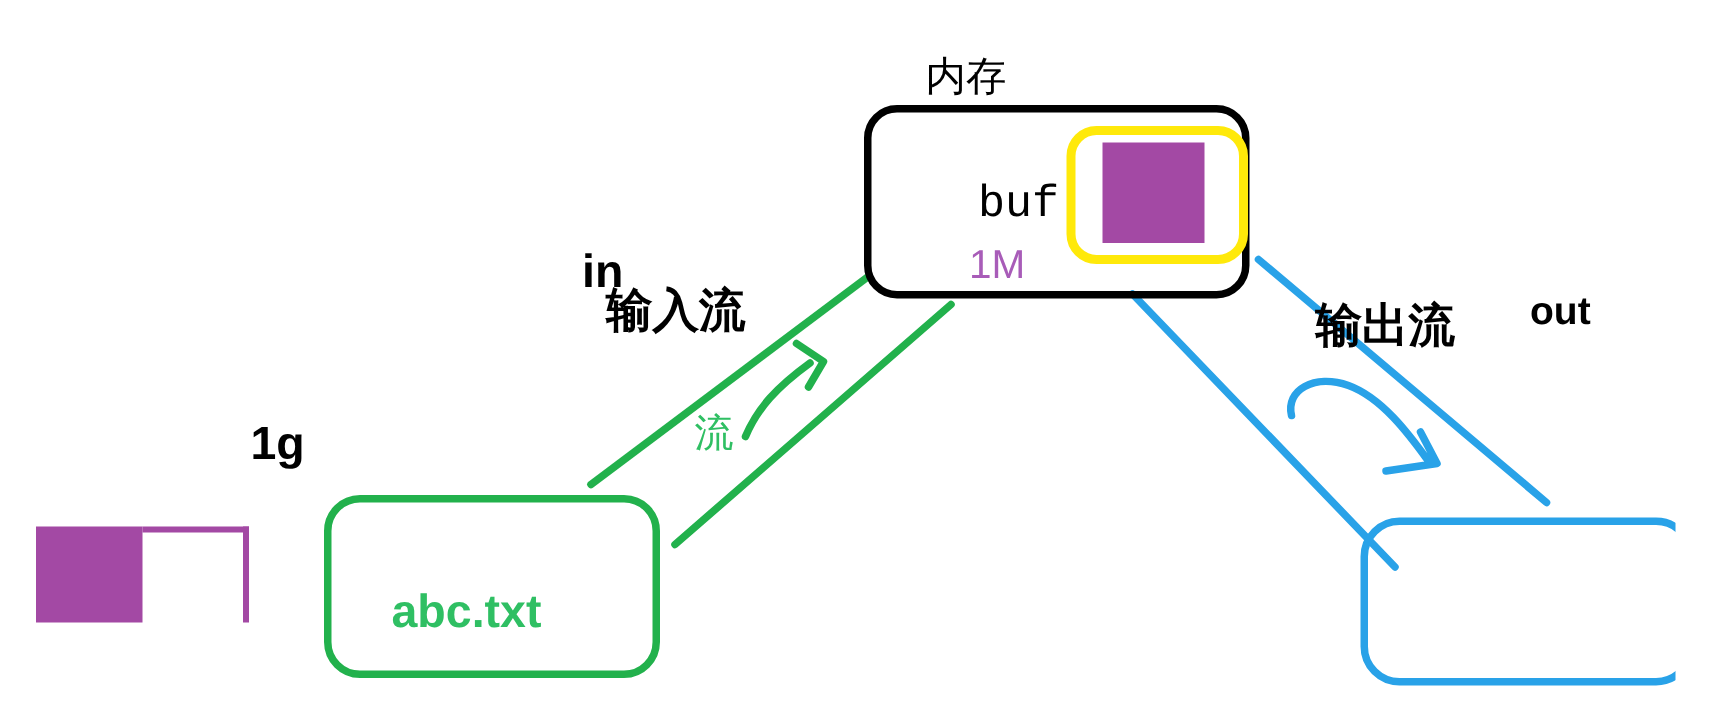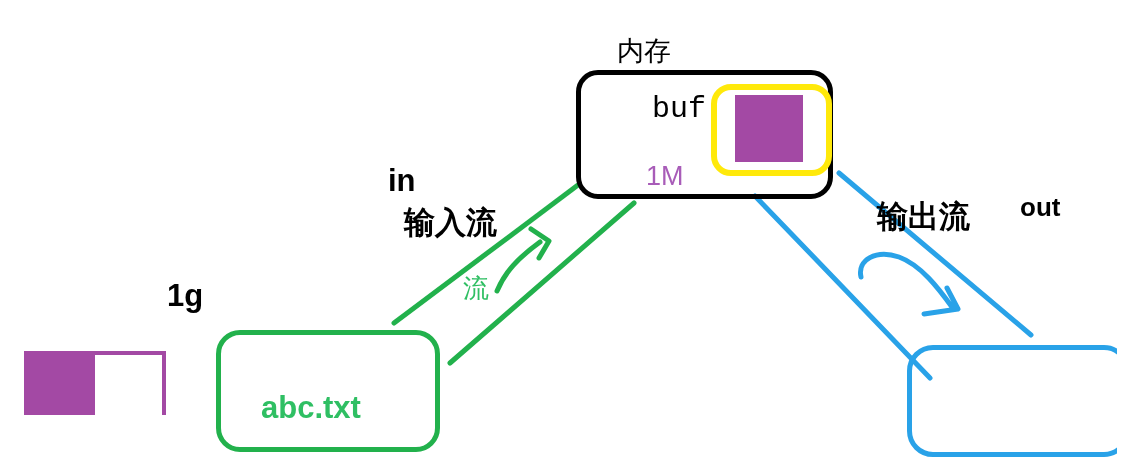--- a/index.html
+++ b/index.html
@@ -38,25 +38,25 @@
     border:5px solid var(--blue);border-radius:26px;
   }
 
   
   .file-read-fill{left:24px;top:351px;width:71px;height:64px;background:var(--purple);}
   .file-outline-top{left:95px;top:351px;width:71px;height:4px;background:var(--purple);}
   .file-outline-right{left:162px;top:351px;width:4px;height:64px;background:var(--purple);}
 
   
   .t-memory{left:617px;top:33px;font-size:27px;}
-  .t-buf{left:652px;top:92px;font-size:30px;}
+  .t-buf{left:652px;top:120px;font-size:30px;}
   .t-1m{left:646px;top:161px;font-size:27px;color:var(--purple_text);}
   .t-code{left:290px;top:100px;font-size:30px;letter-spacing:-1px;}
   .t-in{left:388px;top:165px;}
-  .t-instream{left:404px;top:207px;}
+  .t-instream{left:404px;top:191px;}
   .t-flow{left:463px;top:271px;font-size:26px;color:var(--green_text);}
   .t-1g{left:167px;top:280px;}
   .t-chunks{left:249px;top:260px;}
   .t-filename{left:261px;top:392px;color:var(--green_text);}
   .t-outstream{left:877px;top:201px;}
   .t-out{left:1020px;top:192px;font-size:26px;font-weight:bold;}
 
   svg.overlay{position:absolute;left:0;top:0;width:1139px;height:471px;pointer-events:none;}
   .green-stroke{stroke:var(--green);stroke-width:5;fill:none;stroke-linecap:round;stroke-linejoin:round;}
   .blue-stroke{stroke:var(--blue);stroke-width:5;fill:none;stroke-linecap:round;stroke-linejoin:round;}

